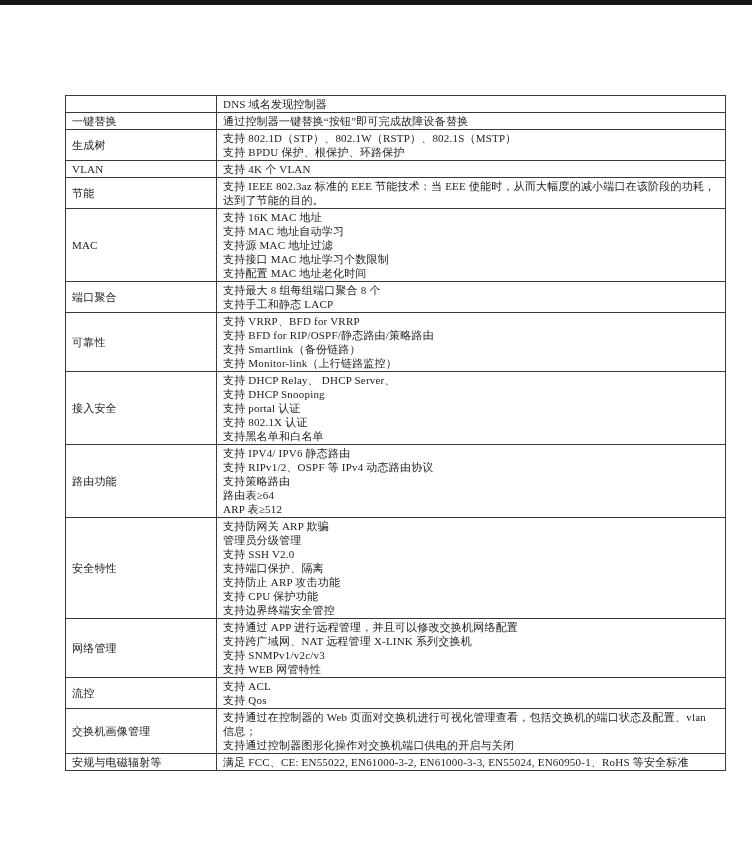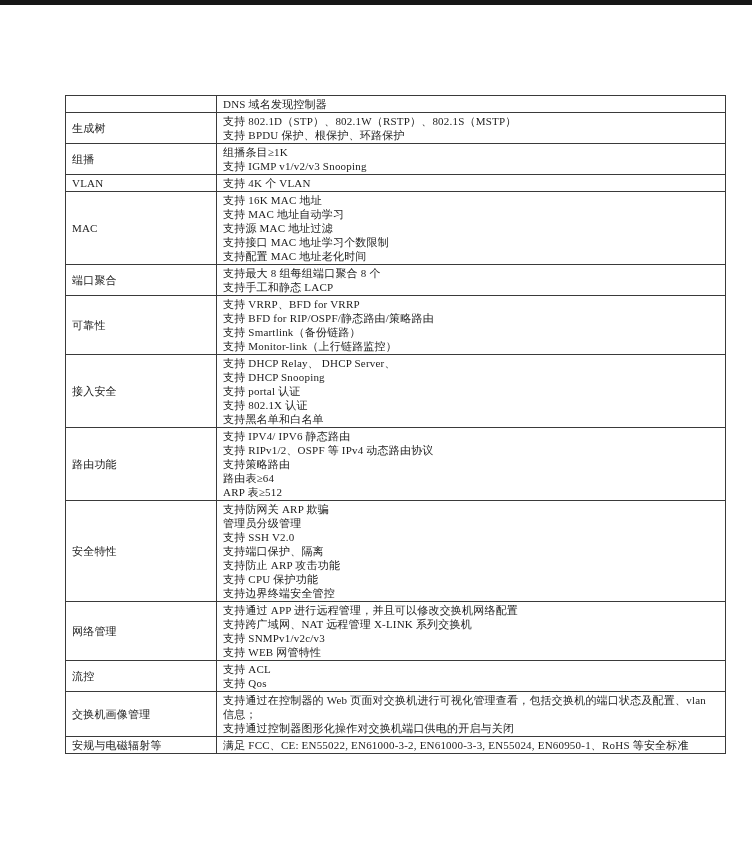--- a/index.html
+++ b/index.html
@@ -66,37 +66,42 @@
   <div class="spec-table-wrap">
     <table class="spec-table">
       <tbody id="spec-tbody">
           <tr>
             <td class="label-cell" style="border-color: rgb(58, 58, 58); color: rgb(28, 28, 28);"></td>
             <td class="value-cell" style="border-color: rgb(58, 58, 58); color: rgb(28, 28, 28);">
               <div class="value-line">DNS 域名发现控制器</div>
             </td>
           </tr>
           <tr>
+            <td class="label-cell" style="border-color: rgb(58, 58, 58); color: rgb(28, 28, 28);">一键替换</td>
+            <td class="value-cell" style="border-color: rgb(58, 58, 58); color: rgb(28, 28, 28);">
+              <div class="value-line">通过控制器一键替换“按钮”即可完成故障设备替换</div>
+            </td>
+          </tr>
+          <tr>
             <td class="label-cell" style="border-color: rgb(58, 58, 58); color: rgb(28, 28, 28);">生成树</td>
             <td class="value-cell" style="border-color: rgb(58, 58, 58); color: rgb(28, 28, 28);">
               <div class="value-line">支持 802.1D（STP）、802.1W（RSTP）、802.1S（MSTP）</div>
               <div class="value-line">支持 BPDU 保护、根保护、环路保护</div>
             </td>
           </tr>
           <tr>
-            <td class="label-cell" style="border-color: rgb(58, 58, 58); color: rgb(28, 28, 28);">组播</td>
+            <td class="label-cell" style="border-color: rgb(58, 58, 58); color: rgb(28, 28, 28);">VLAN</td>
             <td class="value-cell" style="border-color: rgb(58, 58, 58); color: rgb(28, 28, 28);">
-              <div class="value-line">组播条目≥1K</div>
-              <div class="value-line">支持 IGMP v1/v2/v3 Snooping</div>
+              <div class="value-line">支持 4K 个 VLAN</div>
             </td>
           </tr>
           <tr>
-            <td class="label-cell" style="border-color: rgb(58, 58, 58); color: rgb(28, 28, 28);">VLAN</td>
+            <td class="label-cell" style="border-color: rgb(58, 58, 58); color: rgb(28, 28, 28);">节能</td>
             <td class="value-cell" style="border-color: rgb(58, 58, 58); color: rgb(28, 28, 28);">
-              <div class="value-line">支持 4K 个 VLAN</div>
+              <div class="value-line">支持 IEEE 802.3az 标准的 EEE 节能技术：当 EEE 使能时，从而大幅度的减小端口在该阶段的功耗，达到了节能的目的。</div>
             </td>
           </tr>
           <tr>
             <td class="label-cell" style="border-color: rgb(58, 58, 58); color: rgb(28, 28, 28);">MAC</td>
             <td class="value-cell" style="border-color: rgb(58, 58, 58); color: rgb(28, 28, 28);">
               <div class="value-line">支持 16K MAC 地址</div>
               <div class="value-line">支持 MAC 地址自动学习</div>
               <div class="value-line">支持源 MAC 地址过滤</div>
               <div class="value-line">支持接口 MAC 地址学习个数限制</div>
               <div class="value-line">支持配置 MAC 地址老化时间</div>

